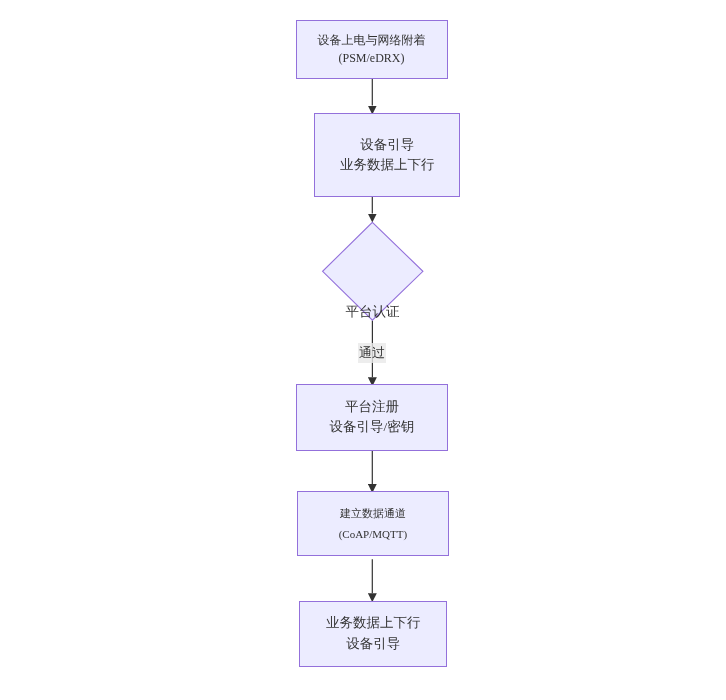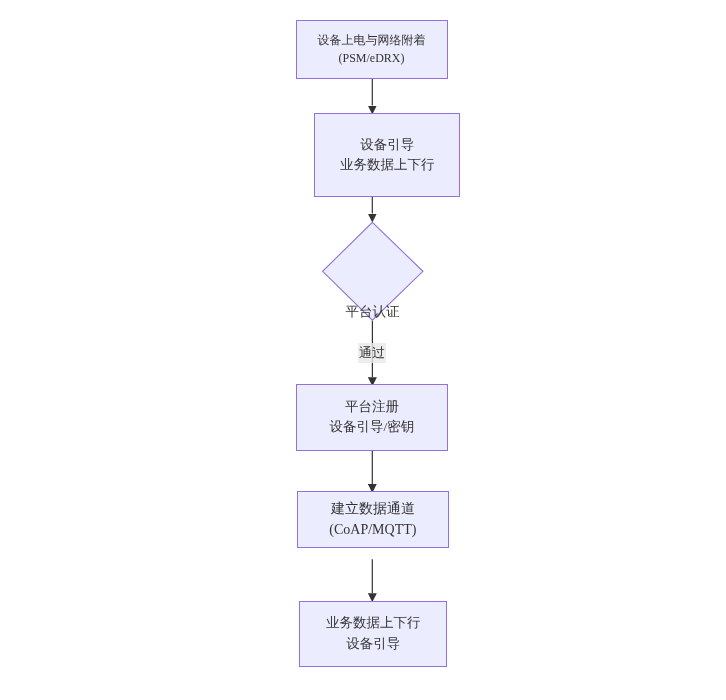--- a/index.html
+++ b/index.html
@@ -36,21 +36,21 @@
     color: #333333;
   }
   .node .line {
     display: block;
     white-space: nowrap;
     font-family: Liberation Serif, serif;
   }
   .node-1 { left: 295.5px; top: 20px;    width: 152px;   height: 58.6px; font-size: 12px;   line-height: 18.3px; }
   .node-2 { left: 314px;   top: 113.3px; width: 146.4px; height: 84px;   font-size: 13.5px; line-height: 20.5px; }
   .node-3 { left: 295.9px; top: 384.4px; width: 152px; height: 66.2px; font-size: 13.5px; line-height: 20.5px; }
-  .node-4 { left: 296.6px; top: 491.2px; width: 152.6px; height: 57px; font-size: 14px; line-height: 20.5px; }
+  .node-4 { left: 296.6px; top: 491.2px; width: 152.6px; height: 65px; font-size: 11px; line-height: 20.5px; }
   .node-5 { left: 299.4px; top: 600.5px; width: 147.5px; height: 66.3px; font-size: 13.5px; line-height: 20.5px; text-align: center; }
   .diamond-label {
     position: absolute;
     left: 322px;
     top: 264px;
     width: 101px;
     height: 15px;
     display: flex;
     align-items: center;
     justify-content: center;

